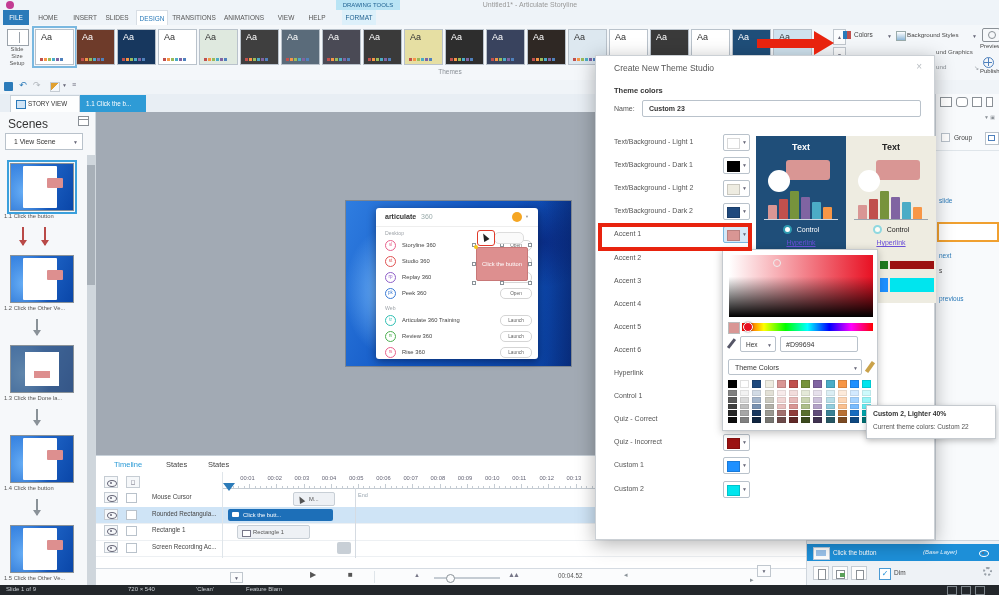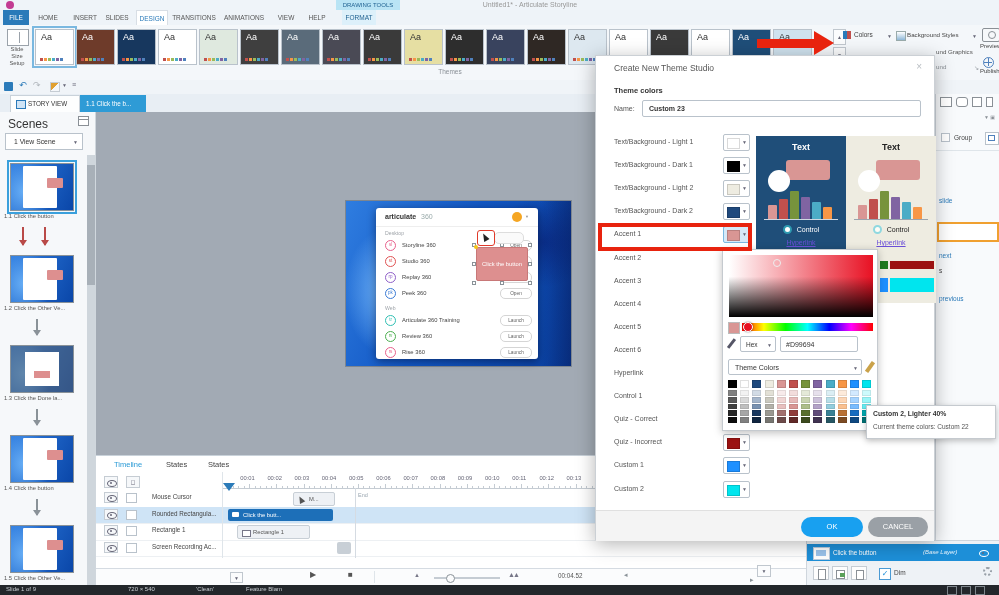--- a/index.html
+++ b/index.html
@@ -976,24 +976,20 @@
           <div style="position: absolute; left: 122px; top: 37.2px; width: 9px; height: 5.8px; background: rgb(15, 72, 128); border: 1px solid rgba(0, 0, 0, 0.08); box-sizing: border-box;"></div>
           <div style="position: absolute; left: 134.2px; top: 0px; width: 9px; height: 8px; background: rgb(0, 229, 238); border: 1px solid rgba(0, 0, 0, 0.12); box-sizing: border-box;"></div>
           <div style="position: absolute; left: 134.2px; top: 10px; width: 9px; height: 5.8px; background: rgb(204, 250, 252); border: 1px solid rgba(0, 0, 0, 0.08); box-sizing: border-box;"></div>
           <div style="position: absolute; left: 134.2px; top: 16.8px; width: 9px; height: 5.8px; background: rgb(153, 245, 248); border: 1px solid rgba(0, 0, 0, 0.08); box-sizing: border-box;"></div>
           <div style="position: absolute; left: 134.2px; top: 23.6px; width: 9px; height: 5.8px; background: rgb(102, 239, 245); border: 1px solid rgba(0, 0, 0, 0.08); box-sizing: border-box;"></div>
           <div style="position: absolute; left: 134.2px; top: 30.4px; width: 9px; height: 5.8px; background: rgb(0, 172, 179); border: 1px solid rgba(0, 0, 0, 0.08); box-sizing: border-box;"></div>
           <div style="position: absolute; left: 134.2px; top: 37.2px; width: 9px; height: 5.8px; background: rgb(0, 115, 119); border: 1px solid rgba(0, 0, 0, 0.08); box-sizing: border-box;"></div>
         </div>
     </div>
 
-    <div class="abs" style="left:0;top:454px;width:338px;height:30px;background:#f4f4f4;border-top:1px solid #e0e0e0">
-      <div class="abs pillok" style="left:205px;top:6px;width:62px;height:20px;background:#18a0f0">OK</div>
-      <div class="abs pillok" style="left:272px;top:6px;width:60px;height:20px;background:#9aa0a6">CANCEL</div>
-    </div>
   </div>
 
   <div id="tooltip" class="abs">
     <div class="abs" style="left:6px;top:4px;font-size:6.8px;font-weight:bold;color:#333">Custom 2, Lighter 40%</div>
     <div class="abs" style="left:6px;top:17px;font-size:6.5px;color:#555">Current theme colors: Custom 22</div>
   </div>
 
   <div class="abs annot" id="ann-box" style="left:598px;top:223px;width:154px;height:28px;border:4px solid #e8230e;box-sizing:border-box"></div>
   <div class="abs annot" id="ann-shaft" style="left:757px;top:39px;width:57px;height:9px;background:#e8230e"></div>
   <div class="abs annot" style="left:814px;top:31px;width:0;height:0;border-top:12px solid transparent;border-bottom:12px solid transparent;border-left:20px solid #e8230e"></div>

